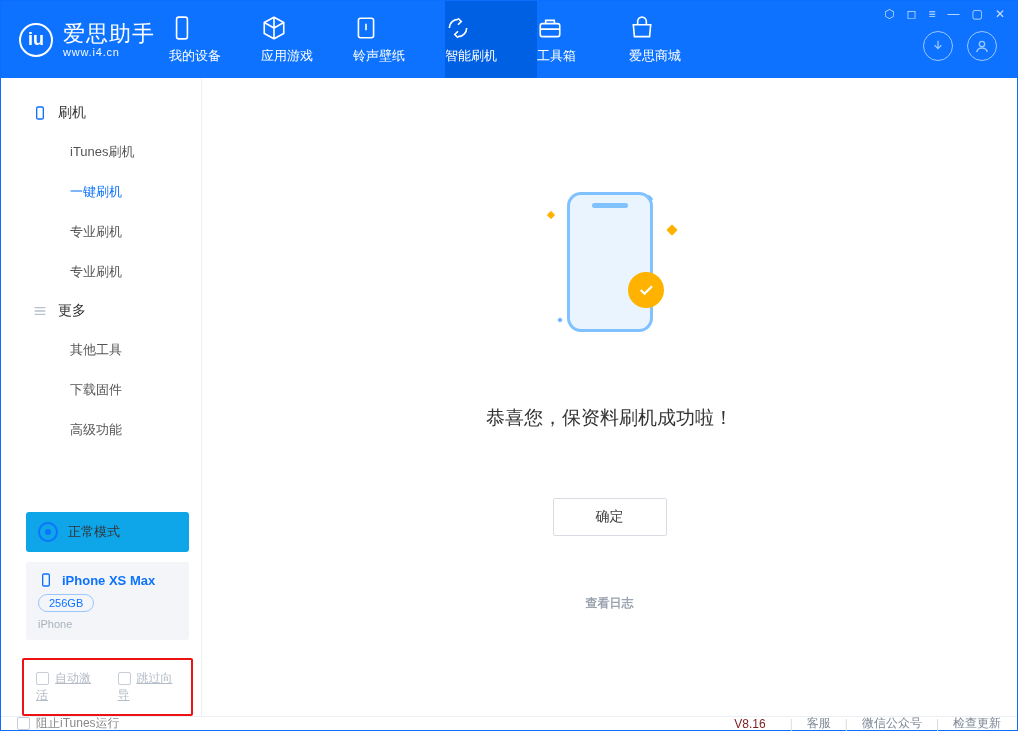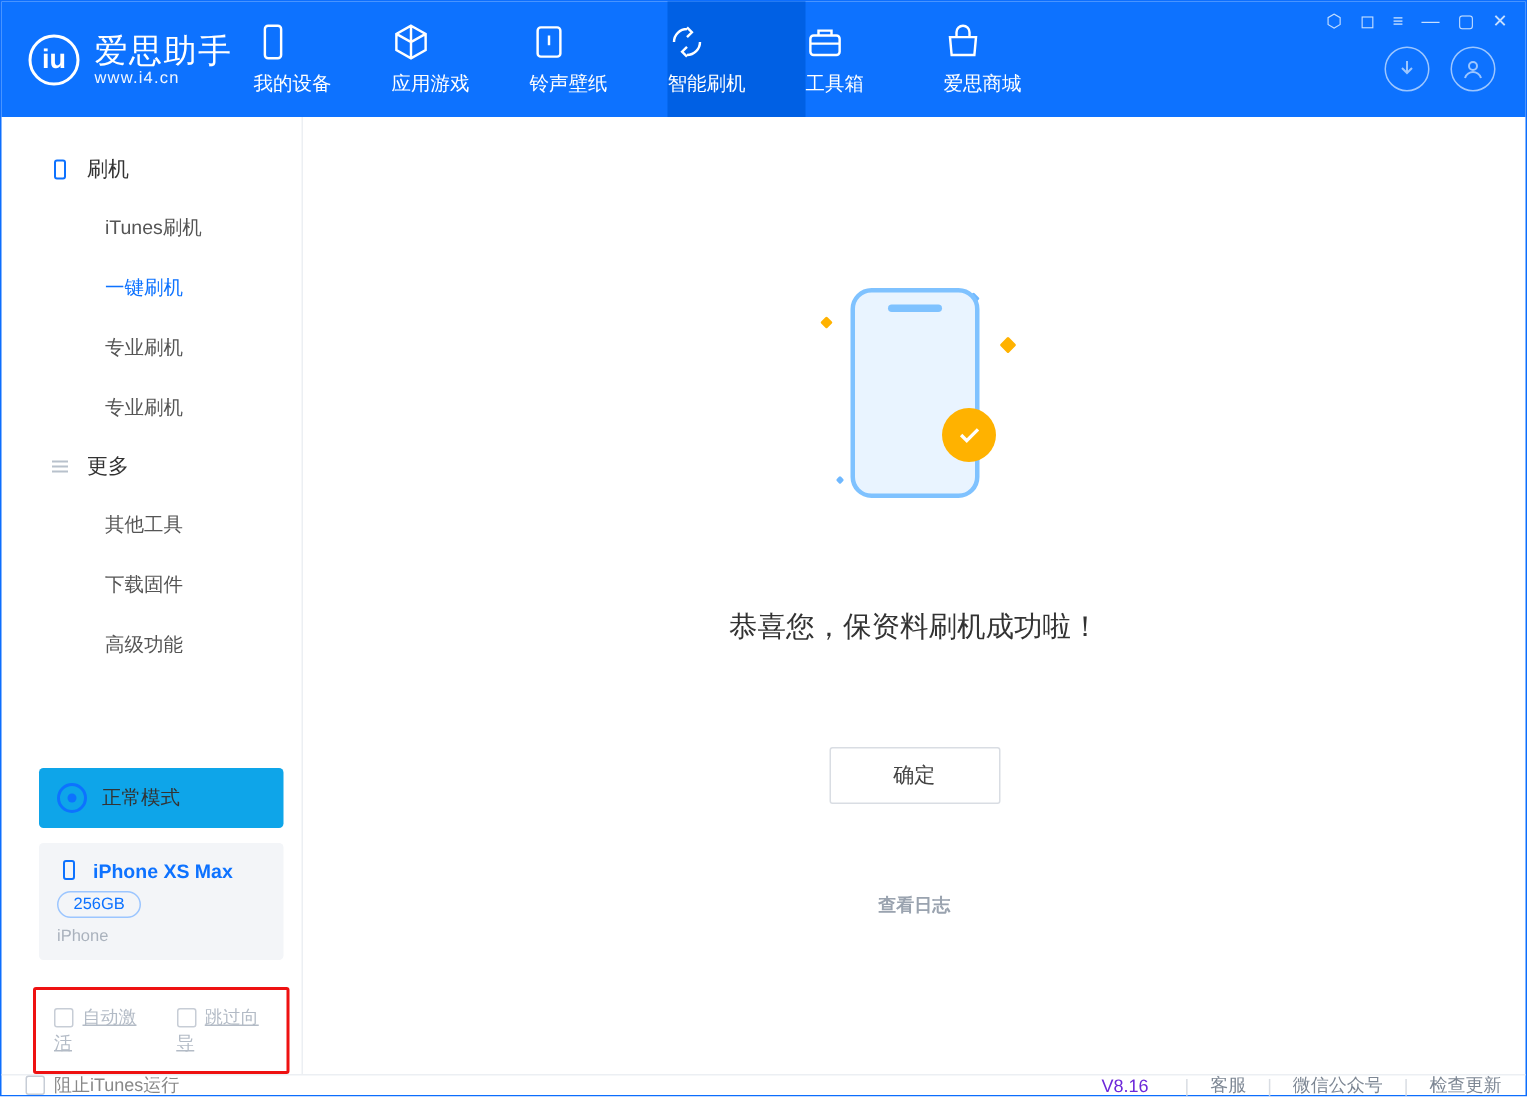--- a/index.html
+++ b/index.html
@@ -65,21 +65,21 @@
 
 .success-title { font-size:19px; color:#333; margin-top:22px; font-weight:500; }
 .ok-btn { margin-top:26px; padding:9px 42px; border:1px solid #d9dde3; background:#fff; font-size:14px; color:#444; cursor:pointer; border-radius:2px; }
 .view-log { margin-top:18px; font-size:12px; color:#9aa3af; cursor:pointer;font-weight:bold; }
 
 
 .footer { height:14px; border-top:1px solid #eceff3; display:flex; align-items:center; padding:0 16px; font-size:12px; color:#888; }
 .footer .cb { border-color:#c7cdd6; }
 .footer-right { margin-left:auto; display:flex; gap:14px; align-items:center; }
 .footer-right .sep { color:#d9dde3; }
-.version { color:#6d28d9; margin-right:10px; }
+.version { color:#7f1d1d; margin-right:10px; }
 .footer-link { color:#7d8794; cursor:pointer; }
 </style>
 </head>
 <body>
 
 <div class="window">
 
   <div class="header">
     <div class="logo-block">
       <div class="logo-mark">iu</div>

